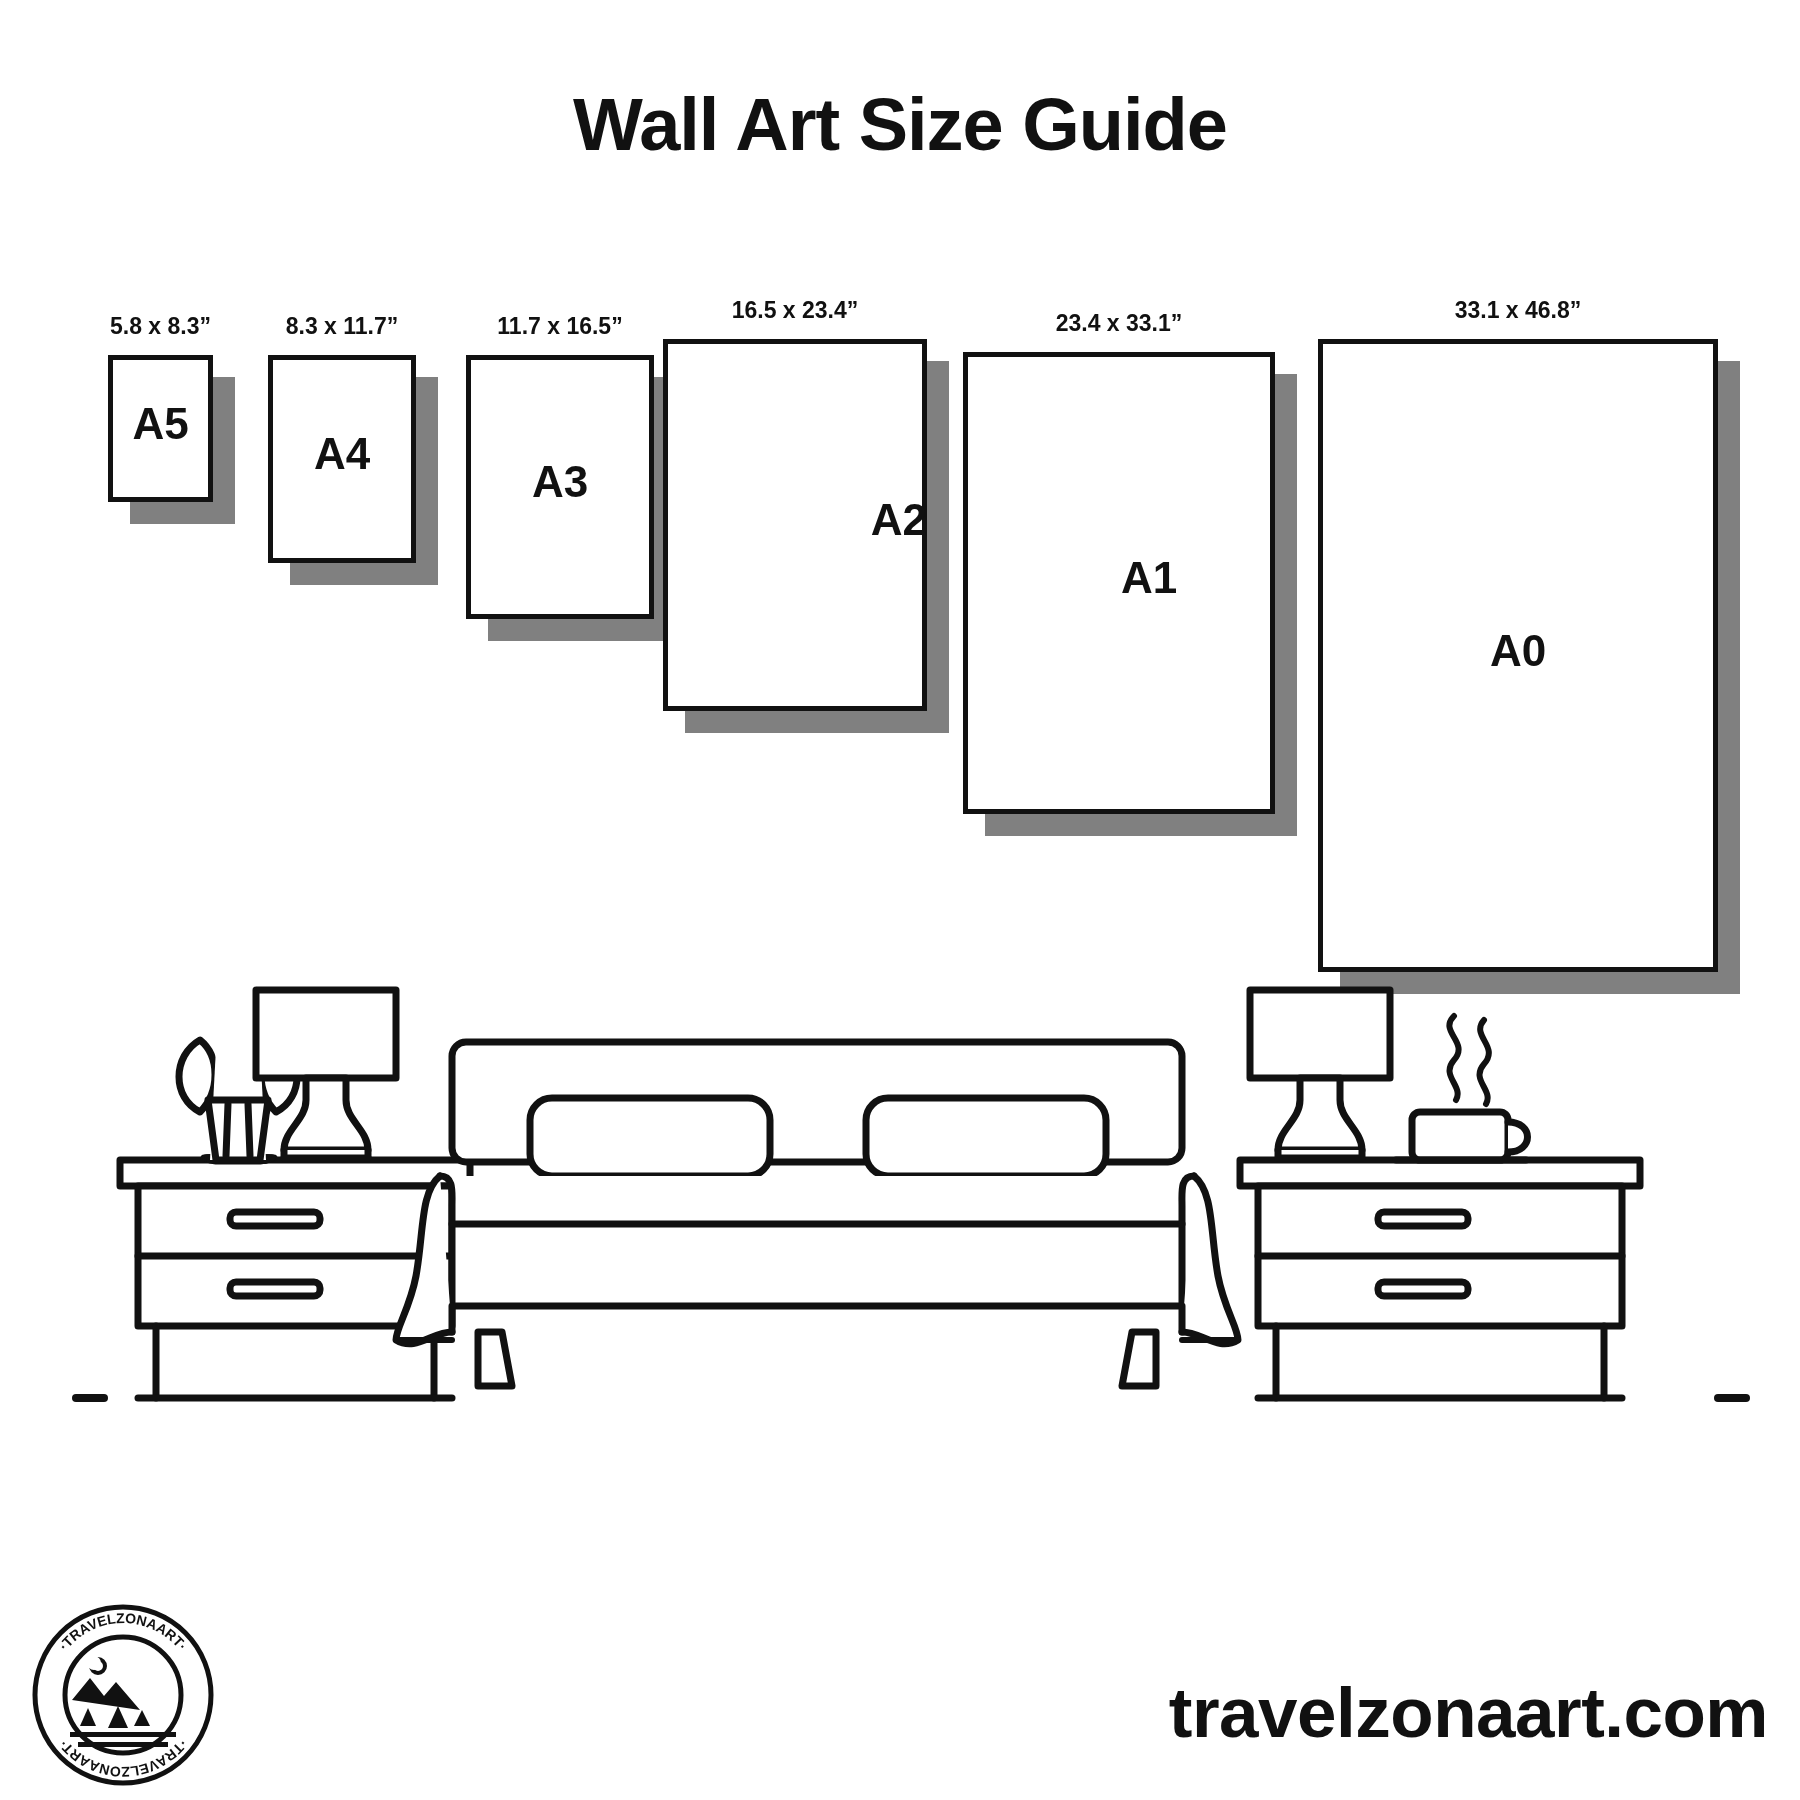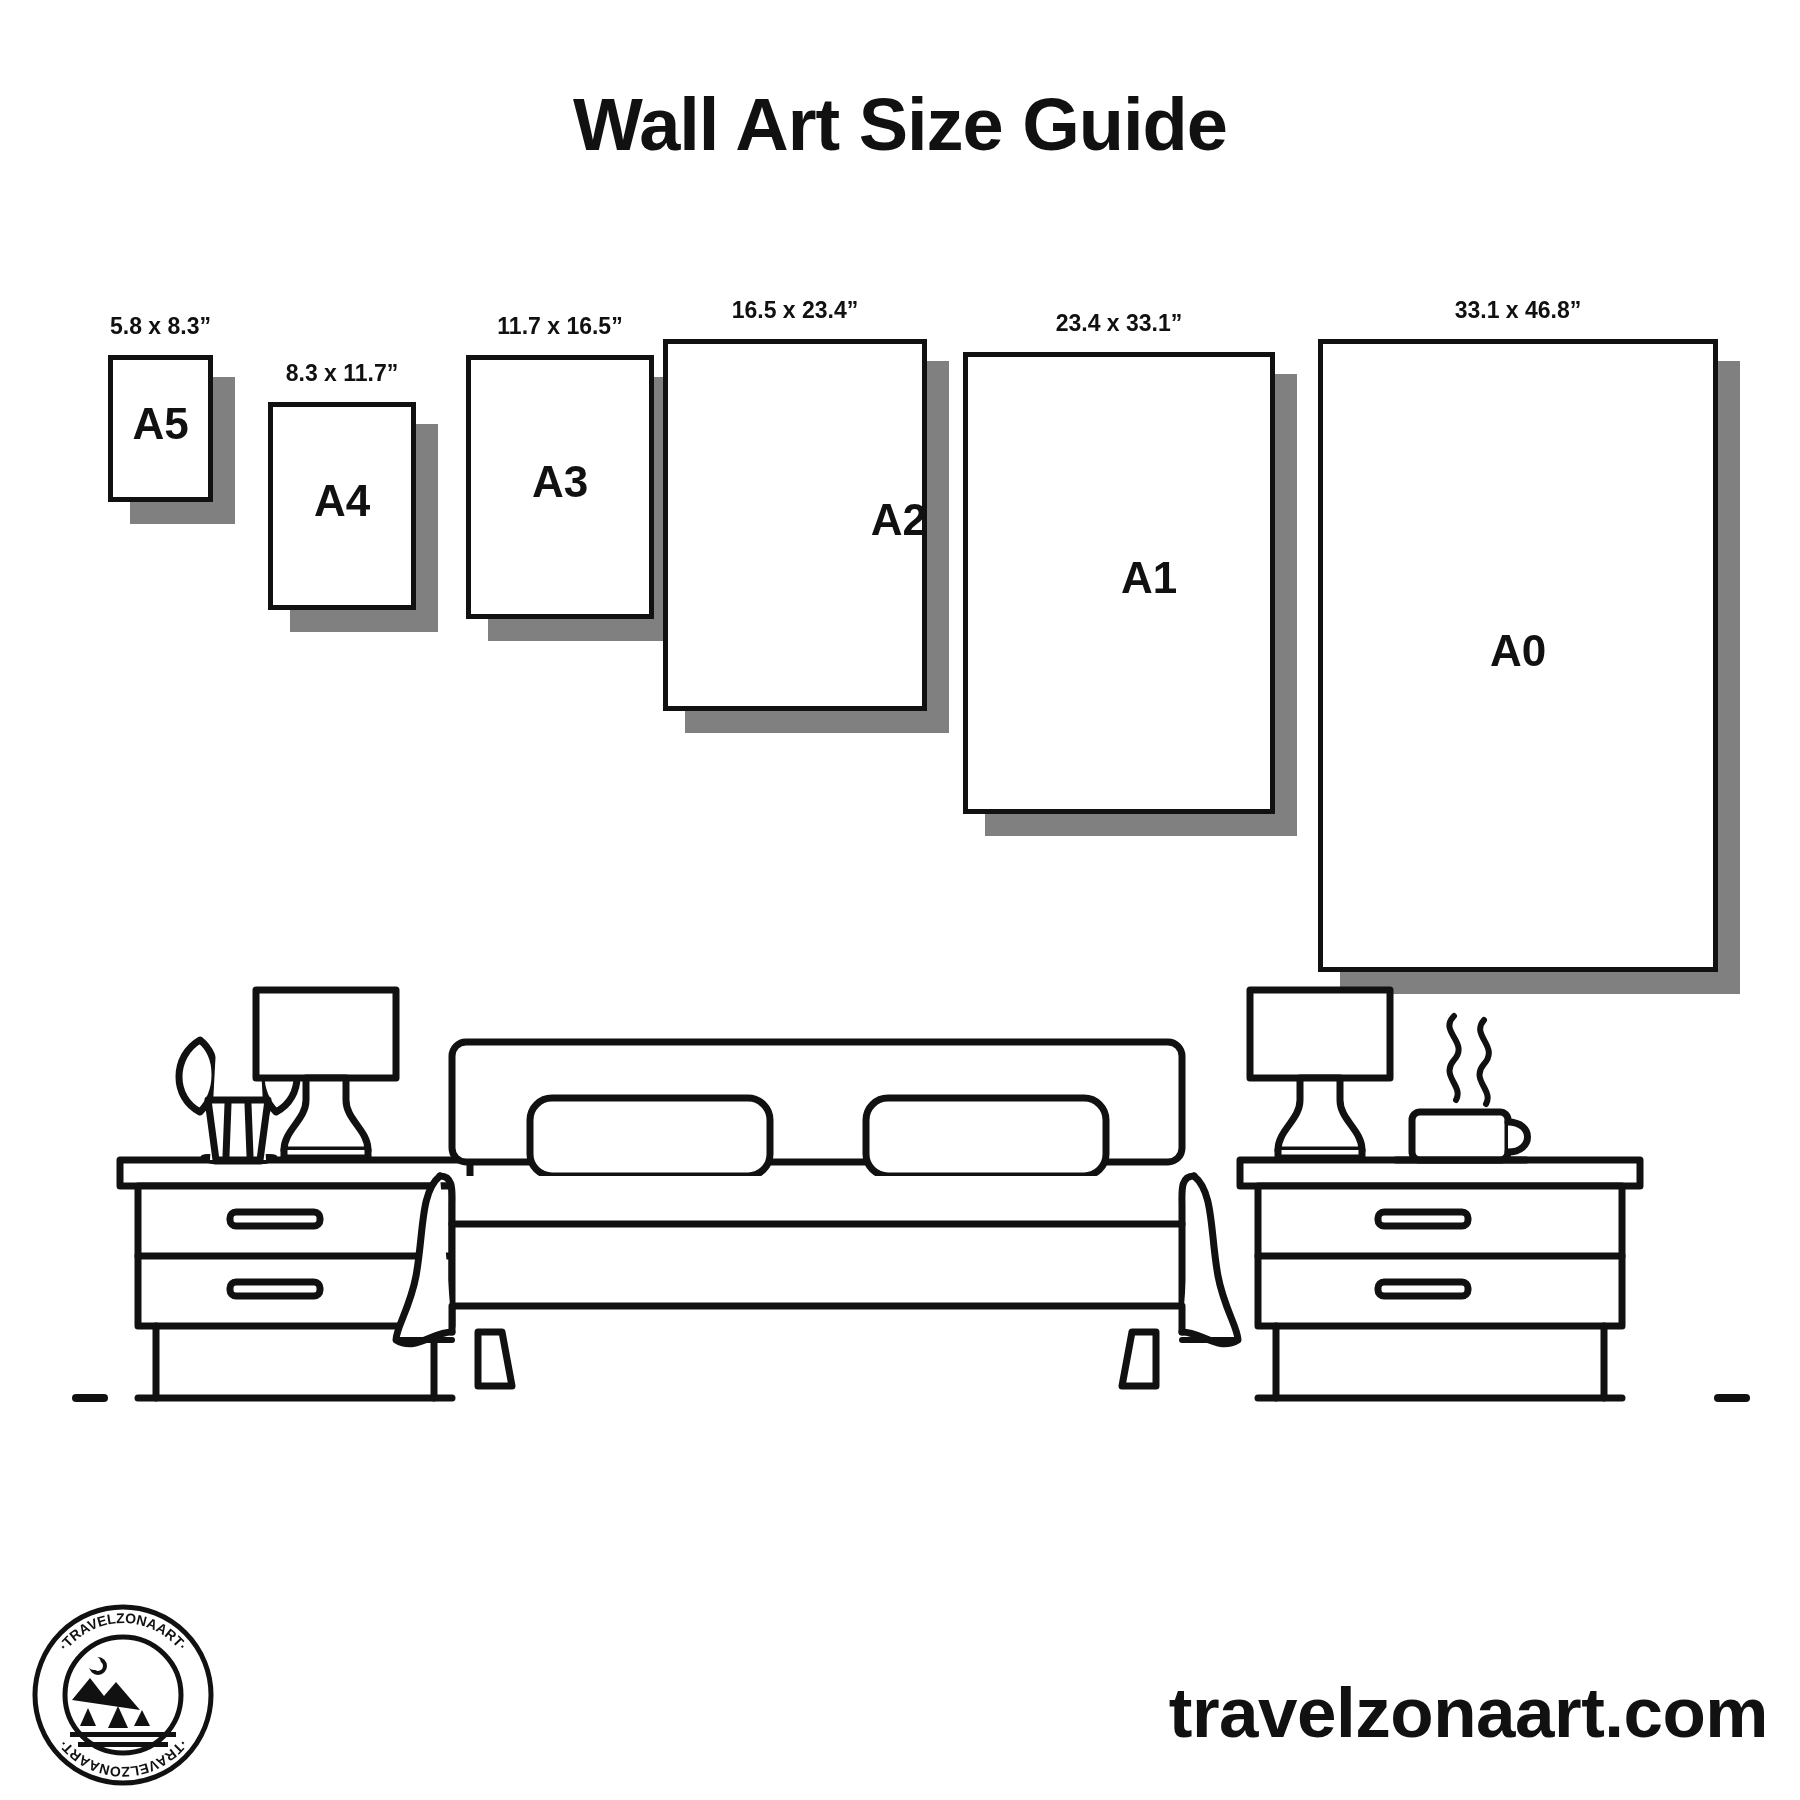--- a/index.html
+++ b/index.html
@@ -102,21 +102,21 @@
 
 <div class="title">Wall Art Size Guide</div>
 
 <div id="frames-row">
     <div class="frame-wrap" style="left: 108px; top: 355px; width: 127px; height: 169px;">
       <div class="frame-label" style="top: -42px; width: 105px;">5.8 x 8.3”</div>
       <div class="frame-shadow" style="left: 22px; top: 22px; width: 105px; height: 147px;"></div>
       <div class="frame-box" style="left: 0px; top: 0px; width: 105px; height: 147px;"></div>
       <div class="frame-name" style="width: 105px; top: 43.5px;">A5</div>
     </div>
-    <div class="frame-wrap" style="left: 268px; top: 355px; width: 200px; height: 230px; margin-top: 47px;">
+    <div class="frame-wrap" style="left: 268px; top: 355px; width: 200px; height: 230px;">
       <div class="frame-label" style="top: -42px; width: 148px;">8.3 x 11.7”</div>
       <div class="frame-shadow" style="left: 22px; top: 22px; width: 148px; height: 208px;"></div>
       <div class="frame-box" style="left: 0px; top: 0px; width: 148px; height: 208px;"></div>
       <div class="frame-name" style="width: 148px; top: 74px;">A4</div>
     </div>
     <div class="frame-wrap" style="left: 466px; top: 355px; width: 210px; height: 240px;">
       <div class="frame-label" style="top: -42px; width: 188px;">11.7 x 16.5”</div>
       <div class="frame-shadow" style="left: 22px; top: 22px; width: 188px; height: 264px;"></div>
       <div class="frame-box" style="left: 0px; top: 0px; width: 188px; height: 264px;"></div>
       <div class="frame-name" style="width: 188px; top: 102px;">A3</div>

